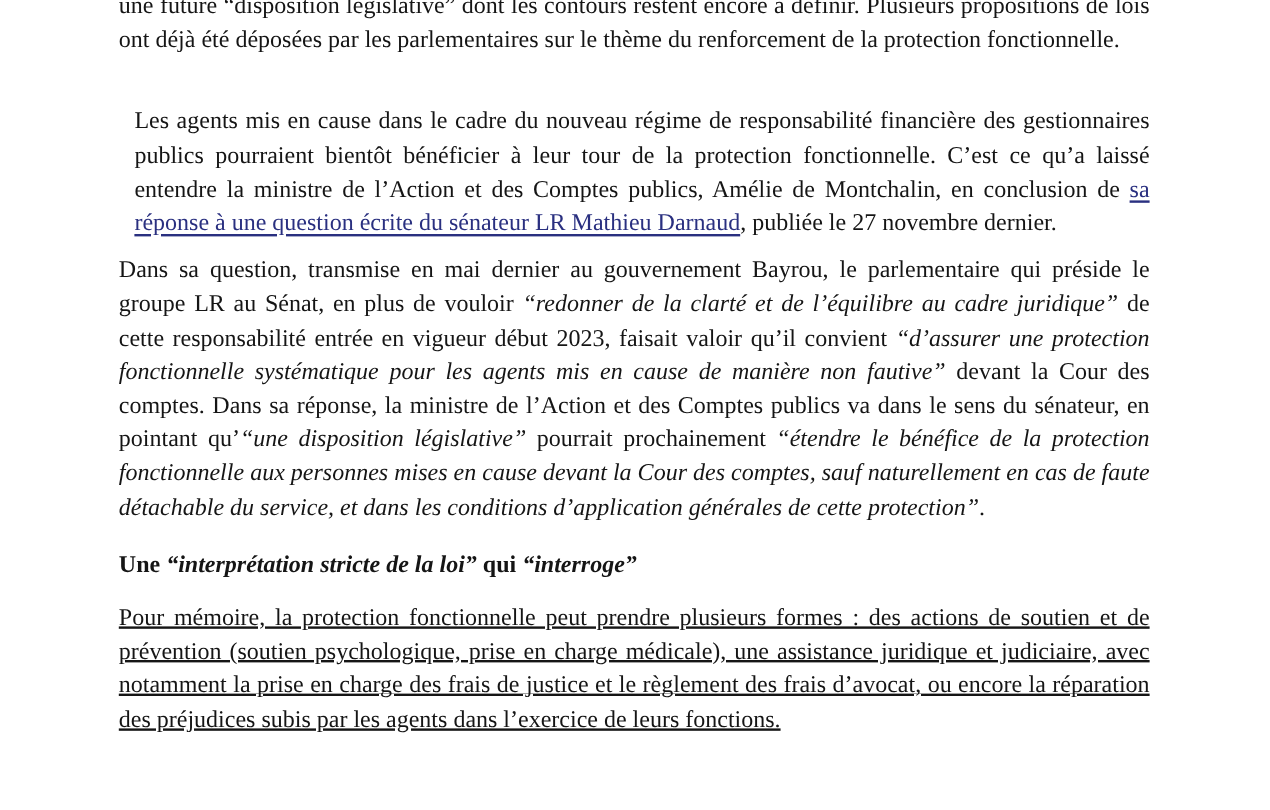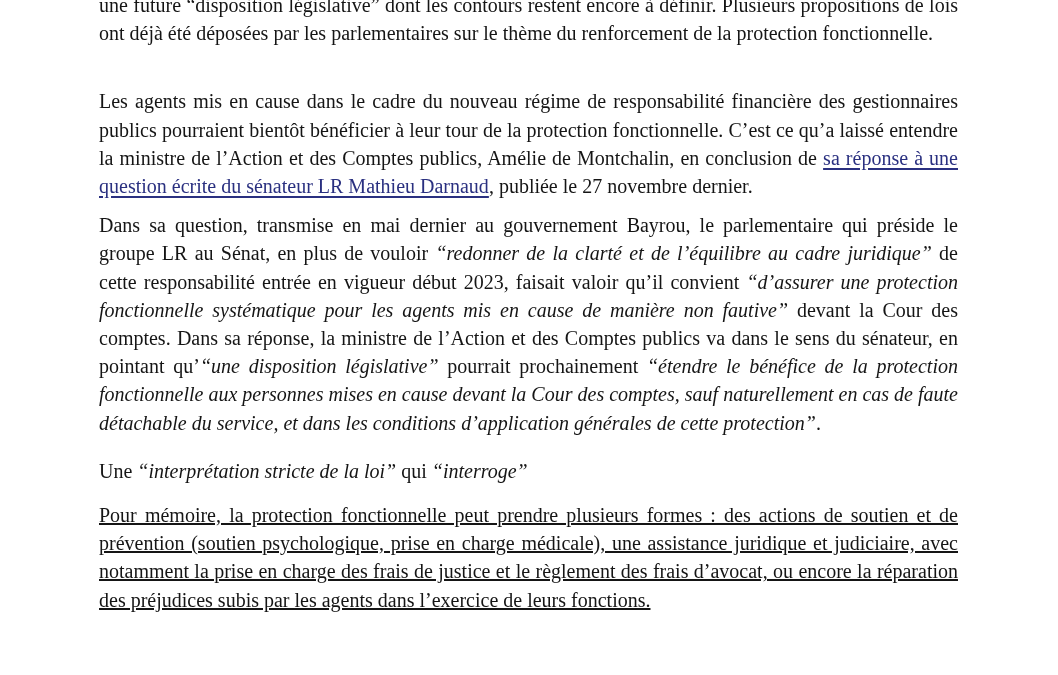--- a/index.html
+++ b/index.html
@@ -18,27 +18,27 @@
     margin: 0 100px 0 99px;
     text-align: justify;
     text-justify: inter-word;
     font-size: 20px;
     line-height: 28.2px;
   }
   .doc p {
     padding: 0;
   }
   .para-1 { margin: -9px 0 0 0; }
-  .para-2 { margin: 40px 0 0 0; }
+  .para-2 { margin: 40px 0 0 13px; }
   .para-3 { margin: 11px 0 0 0; }
   .section-heading {
     margin: 20px 0 16px 0;
     font-size: 20px;
     line-height: 28.2px;
-    font-weight: normal;
+    font-weight: bold;
     text-align: left;
   }
   .para-4 { margin: 11px 0 0 0; text-decoration: underline; }
   .run-italic { font-style: italic; }
   .doc-link {
     color: #2a3080;
     text-decoration: underline;
     text-decoration-thickness: 1.5px;
     text-underline-offset: 3px;
     cursor: pointer;

